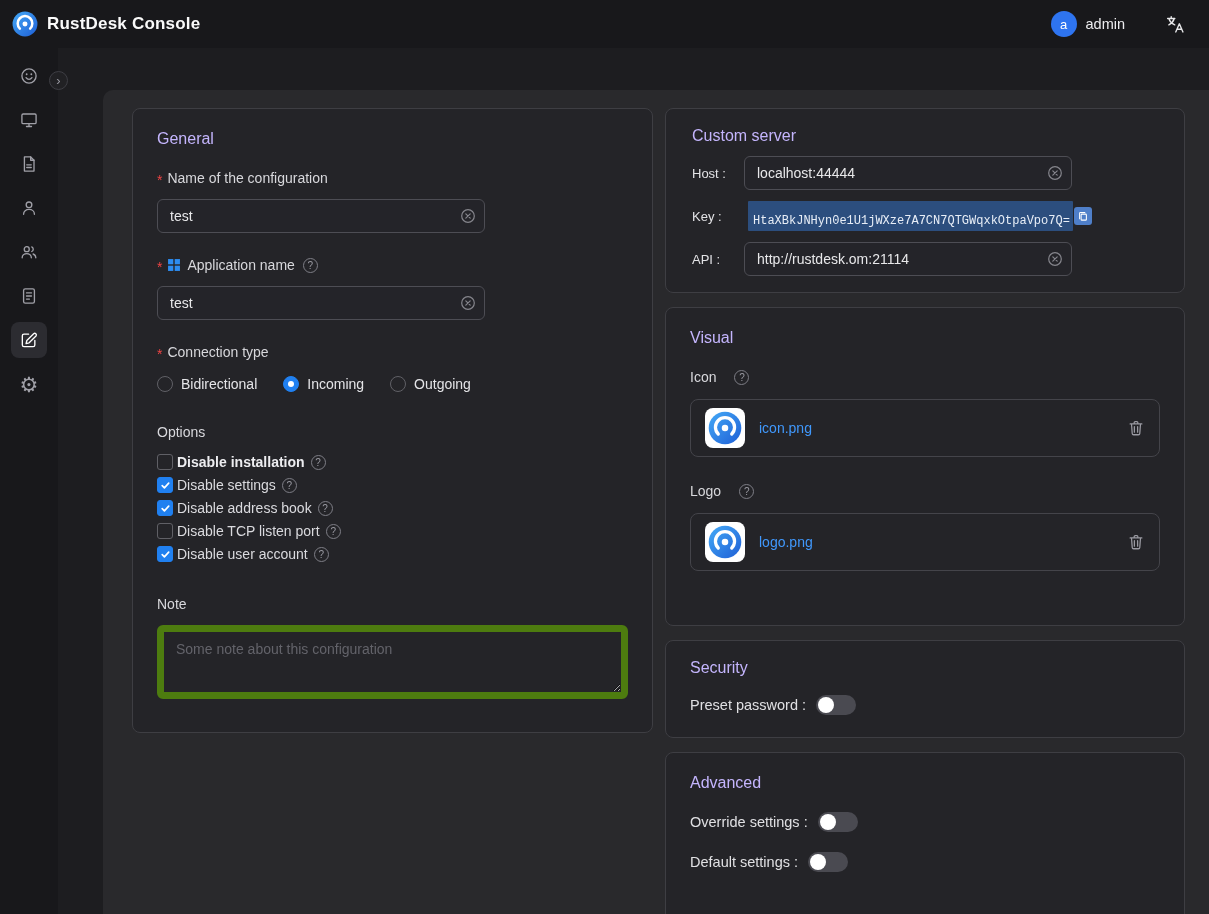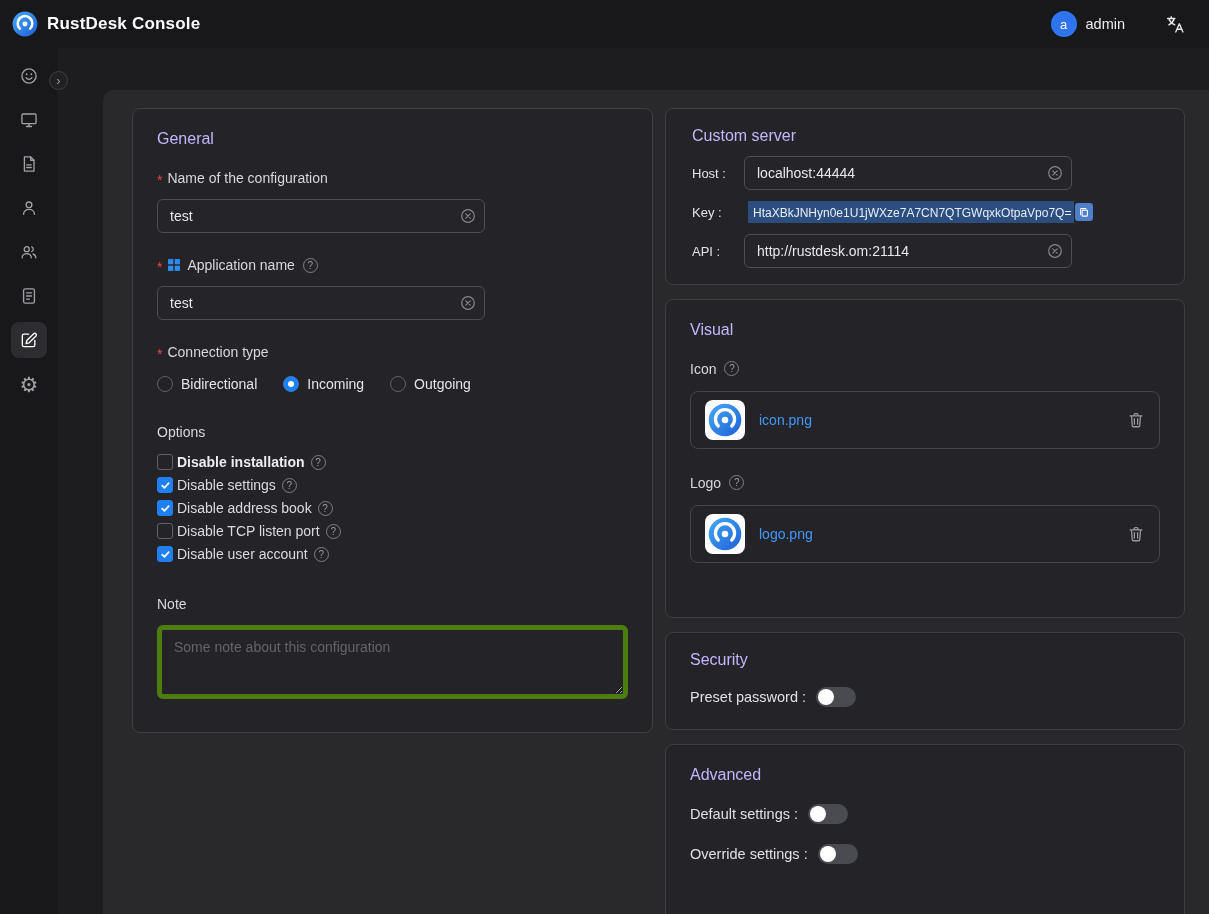--- a/index.html
+++ b/index.html
@@ -66,40 +66,40 @@
   .check-list { margin-top:14px; display:flex; flex-direction:column; gap:7px; }
   .check-row { display:flex; align-items:center; gap:4px; cursor:pointer; }
   .checkbox { width:16px; height:16px; border-radius:3px; border:1.5px solid #606066;
     display:flex; align-items:center; justify-content:center; flex:none; }
   .checkbox.on { background:#2080f0; border-color:#2080f0; }
   .checkbox .check { width:11px; height:11px; display:none; }
   .checkbox.on .check { display:block; }
   .check-label { color:#dadade; }
   .check-label.bold { font-weight:700; color:#ededf0; }
   .note-title { margin-top:34px; color:#d8d8dc; }
-  .note-area { margin-top:13px; width:100%; height:74px; background:#242428; border:5px solid #4d7c0f;
+  .note-area { margin-top:13px; width:100%; height:74px; background:#242428; border:7px solid #4d7c0f;
     border-radius:6px; padding:9px 12px; color:#d946ef; font-size:14px; font-family:inherit;
     resize:vertical; outline:none; }
   .note-area::placeholder { color:#63636a; }
 
   
   .card-server { padding:18px 26px 16px; }
   .srv-row { display:flex; align-items:center; margin-top:11px; }
   .srv-label { width:52px; color:#e2e2e5; font-size:13px; flex:none; }
   .srv-row .input-wrap { margin-top:0; }
   .key-wrap { display:flex; align-items:center; margin-left:4px; }
-  .key-text { font-family:Liberation Sans, sans-serif; font-size:12px; background:#2c4e7e;
-    color:#e8eef7; padding:5px 3px 3px 5px; border-radius:1px; white-space:nowrap; cursor:text; }
+  .key-text { font-family:Liberation Mono, monospace; font-size:12px; background:#2c4e7e;
+    color:#e8eef7; padding:13px 3px 3px 5px; border-radius:1px; white-space:nowrap; cursor:text; }
   .copy-btn { width:18px; height:18px; border-radius:3px; background:#4f7fc9; display:flex;
     align-items:center; justify-content:center; cursor:pointer; margin-left:1px; flex:none; }
   .copy-btn svg { width:12px; height:12px; }
 
   
   .card-visual { padding:21px 24px 54px; }
-  .visual-label { display:flex; align-items:flex-start; gap:6px; margin-top:22px; color:#d8d8dc; }
+  .visual-label { display:flex; align-items:flex-end; gap:16px; margin-top:22px; color:#d8d8dc; }
   .visual-label.second { margin-top:26px; }
   .file-box { margin-top:14px; height:58px; border:1px solid #44444a; border-radius:8px;
     display:flex; align-items:center; padding:0 14px; background:#242428; }
   .file-thumb { width:40px; height:40px; background:#fff; border-radius:8px; display:flex;
     align-items:center; justify-content:center; flex:none; }
   .file-thumb svg { width:34px; height:34px; }
   .file-link { margin-left:14px; color:#4098fc; text-decoration:none; cursor:pointer; }
   .spacer { flex:1; }
   .trash { width:18px; height:18px; cursor:pointer; flex:none; }
 
@@ -389,24 +389,24 @@
         <h2 class="card-title">Security</h2>
         <div class="toggle-row">
           <span class="toggle-label">Preset password :</span>
           <span class="toggle"></span>
         </div>
       </section>
 
       <section class="card card-advanced">
         <h2 class="card-title">Advanced</h2>
         <div class="toggle-row">
+          <span class="toggle-label">Override settings :</span>
+          <span class="toggle"></span>
+        </div>
+        <div class="toggle-row">
           <span class="toggle-label">Default settings :</span>
           <span class="toggle"></span>
         </div>
-        <div class="toggle-row">
-          <span class="toggle-label">Override settings :</span>
-          <span class="toggle"></span>
-        </div>
       </section>
 
     </div>
   </div>
 </div>
 
 </body></html>

